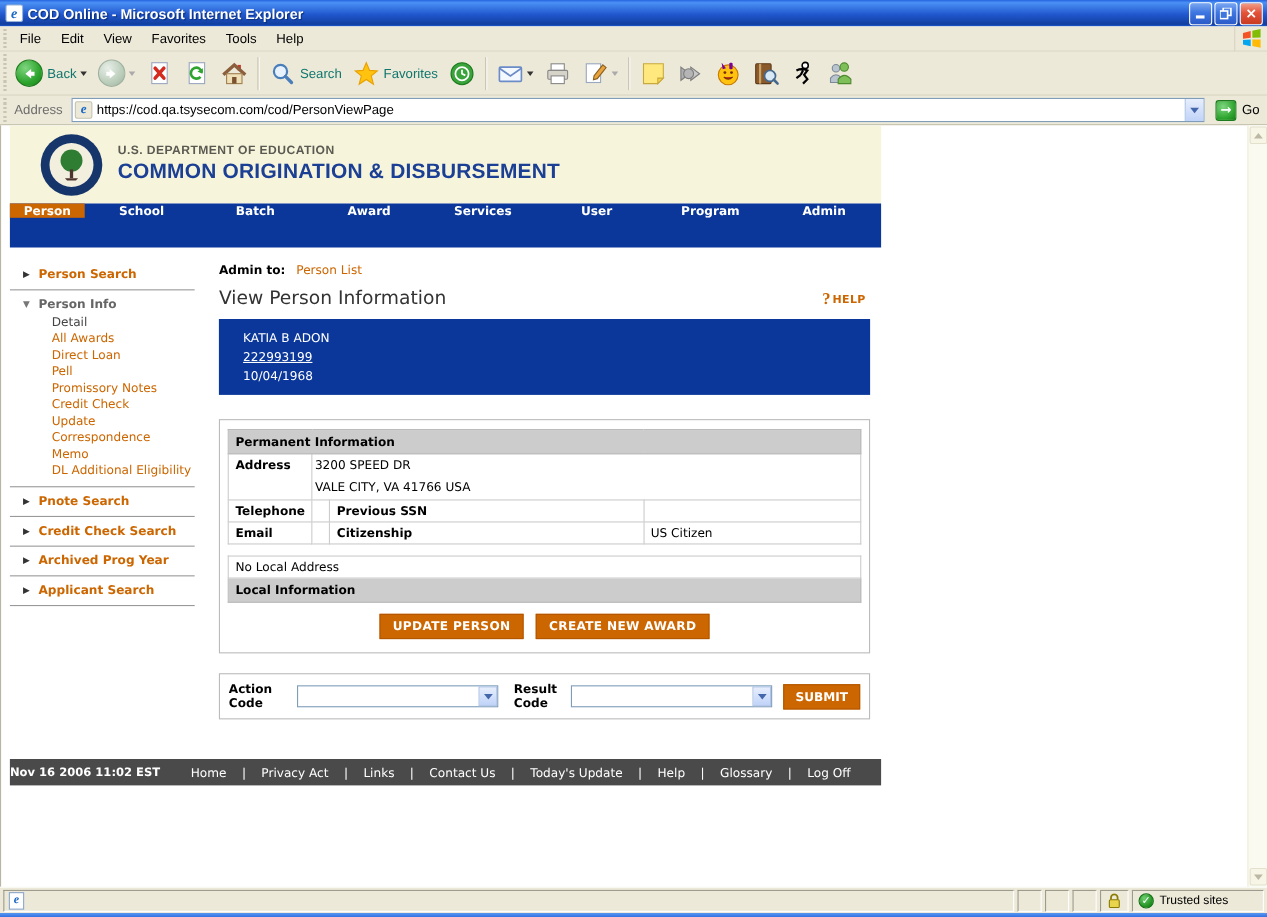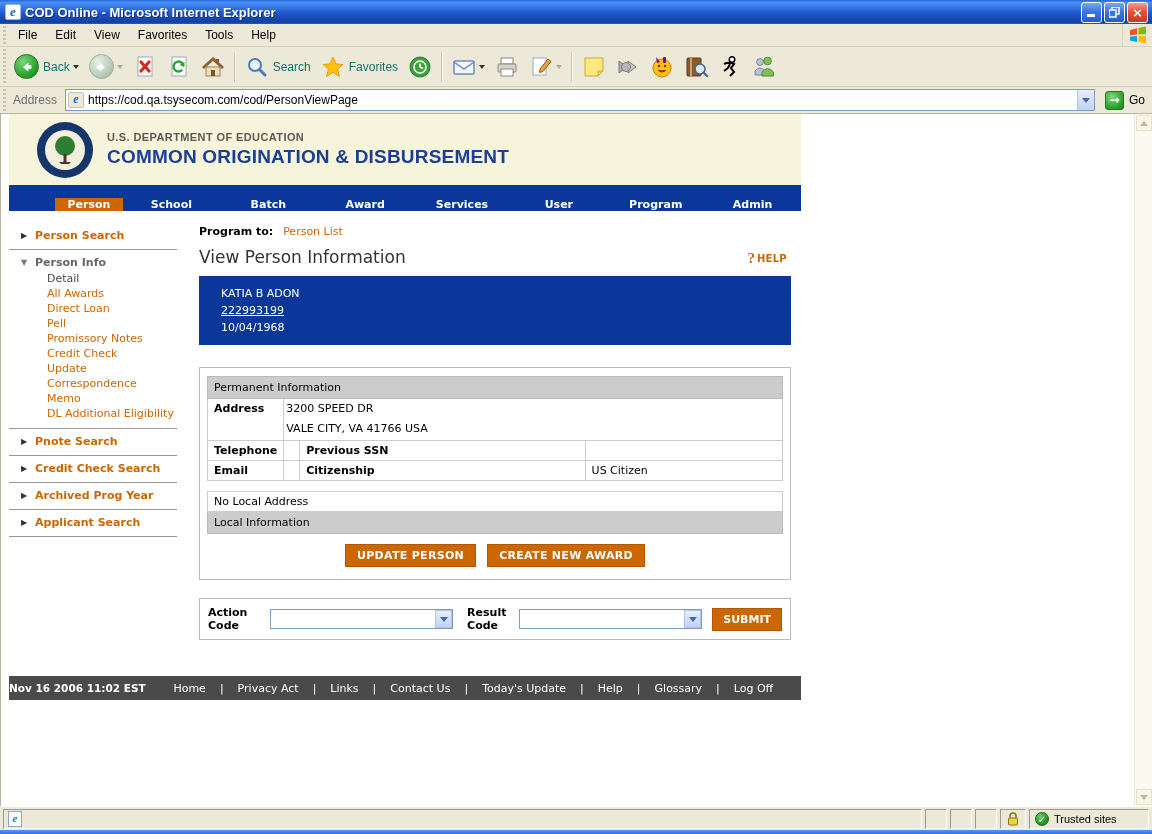--- a/index.html
+++ b/index.html
@@ -74,21 +74,21 @@
   .hdr-text { margin-left:14px; }
   .hdr-dept { font:bold 11px "Liberation Sans",sans-serif; color:#5A5A52; letter-spacing:.4px; }
   .hdr-app  { font:bold 19px "Liberation Sans",sans-serif; color:#1B3F94; letter-spacing:.2px; margin-top:3px; }
   .fsa { margin-left:auto; margin-right:92px; text-align:center; position:relative; }
   .fsa-acronym { font:bold 32px/30px "Liberation Serif",serif; color:#55544A; letter-spacing:1px; }
   .fsa-flag { position:absolute; top:-4px; left:50%; margin-left:2px; }
   .fsa-fed { border-top:1px solid #44443C; border-bottom:1px solid #44443C; font:8px "Liberation Serif",serif; letter-spacing:4px; color:#33332C; padding:1px 0; margin-top:1px; }
   .fsa-sa  { border-bottom:1px solid #44443C; font:bold 9px "Liberation Serif",serif; letter-spacing:1.5px; color:#33332C; padding:1px 0 2px; }
 
   
-  .nav { height:26px; background:#0A3799; display:flex; align-items:flex-end;padding-left:46px; }
+  .nav { height:40px; background:#0A3799; display:flex; align-items:flex-start; }
   .nav-tab { flex:1; display:flex; align-items:center; justify-content:center; color:#fff; font:bold 11px "DejaVu Sans",sans-serif; }
   .nav-tab.active { flex:0 0 68px; background:#CC6600; }
 
   
   .content-row { display:flex; padding-top:14px; }
   .sidebar { width:182px; flex:0 0 182px; font-size:11px; }
   .sb-section { padding:4px 0 5px 12px; }
   .sb-head { display:flex; align-items:center; font-weight:bold; color:#CC6600; }
   .sb-head.gray { color:#666; }
   .sb-arrow { font-size:8px; color:#333; width:14px; }
@@ -107,21 +107,21 @@
   .help-q { font:bold 15px "Liberation Serif",serif; margin-right:2px; }
   .help-lbl { font:bold 10px "DejaVu Sans",sans-serif; letter-spacing:.3px; }
 
   .person-box { margin-top:9px; background:#0A3799; color:#fff; padding:8px 0 8px 22px; font-size:11px; }
   .person-box div { margin:2px 0; line-height:15px; }
   .ssn-link { text-decoration:underline; color:#fff; }
 
   .wrapper-box { margin-top:22px; border:1px solid #BBB; padding:8px 7px; }
   table.info { width:100%; border-collapse:collapse; font-size:11px; }
   table.info td { border:1px solid #CCC; padding:3px 6px; vertical-align:top; }
-  .tbl-head { background:#CCC; font-weight:normal; color:#000; padding:4px 6px !important; border:1px solid #BBB !important; }
+  .tbl-head { background:#CCC; font-weight:bold; color:#000; padding:4px 6px !important; border:1px solid #BBB !important; }
   .cell-label { font-weight:bold; width:62px; }
   .cell-mid-label { font-weight:bold; width:296px; }
   .cell-val2 { width:205px; }
   .addr-lines div { padding:3px 6px 4px 2px; }
   .gap10 { height:10px; }
   .btn-row { text-align:center; margin:10px 0 4px; }
   .orange-btn { display:inline-block; background:#CC6600; color:#fff; border:1px solid #B35600; font:bold 11px "DejaVu Sans",sans-serif;
                 padding:4px 11px; margin:0 3px; letter-spacing:.3px; }
 
   .action-box { margin-top:18px; border:1px solid #BBB; padding:7px 8px; display:flex; align-items:center; font-size:11px; }
@@ -423,21 +423,21 @@
               <div class="sb-head">
                   <span class="sb-arrow">▶</span>
                   <span>Applicant Search</span>
                 </div>
             </div>
             <div class="sb-divider"></div>
           </div>
 
           <div class="main">
             <div class="return-line">
-              <span>Program to:</span>
+              <span>Admin to:</span>
               <span class="return-link">Person List</span>
             </div>
             <div class="title-row">
               <span class="page-title">View Person Information</span>
               <span class="help">
                 <span class="help-q">?</span>
                 <span class="help-lbl">HELP</span>
               </span>
             </div>
 

